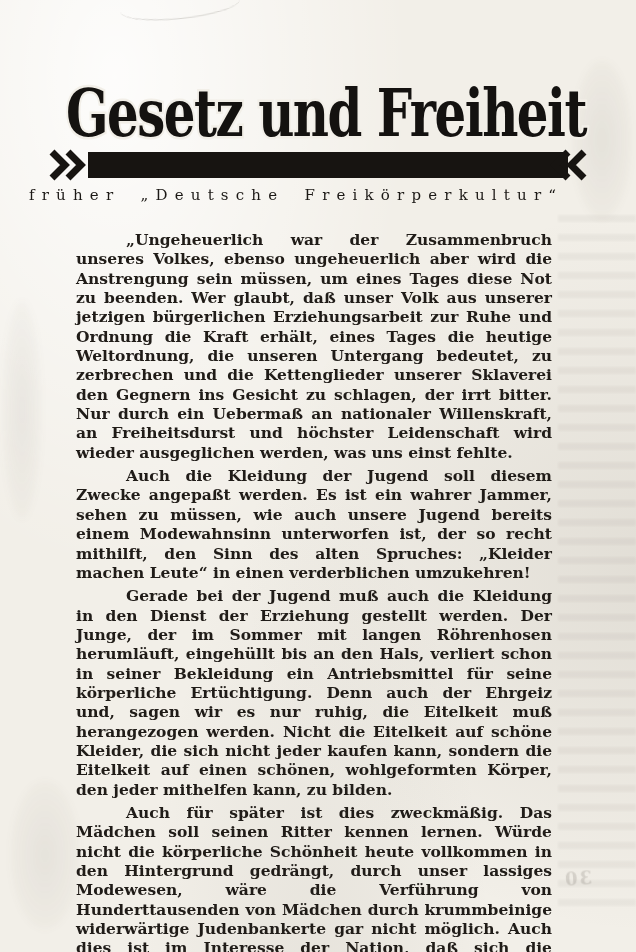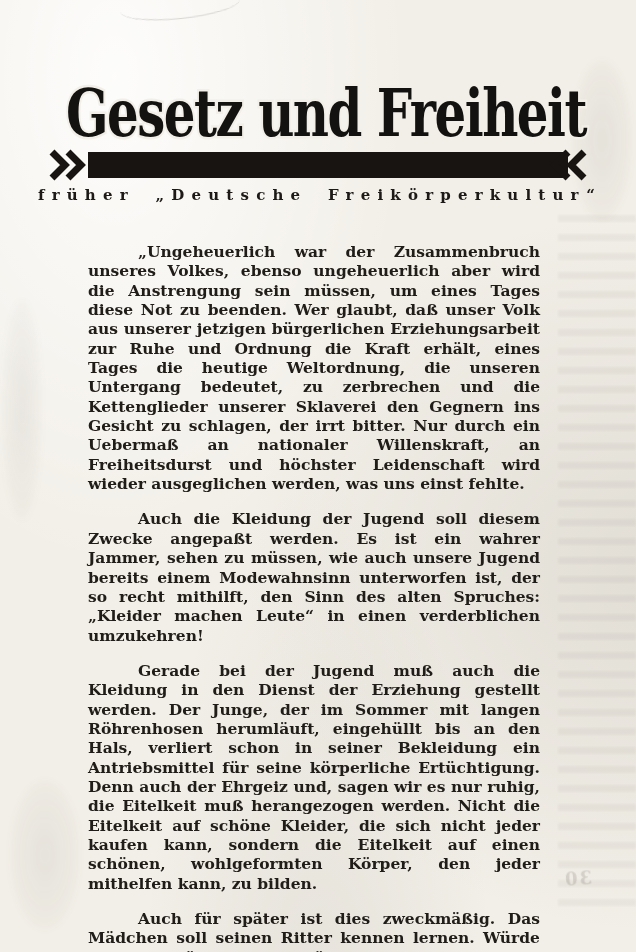--- a/index.html
+++ b/index.html
@@ -72,45 +72,45 @@
     width: 560px;
     height: 150px;
   }
   .masthead-title-text {
     font-family: "DejaVu Serif", serif;
     font-weight: bold;
     letter-spacing: -2px;
   }
   .subtitle {
     position: absolute;
-    left: 38px;
+    left: 29px;
     top: 186px;
     width: 560px;
     text-align: left;
     font-size: 15px;
-    font-weight: bold;
+    font-weight: normal;
     letter-spacing: 0.48em;
     word-spacing: 0.55em;
     white-space: nowrap;
     color: #1c1916;
   }
   
   .body-text {
     position: absolute;
     left: 72px;
     top: 226px;
     width: 484px;
     font-size: 15.5px;
     line-height: 19.35px;
     font-weight: bold;
     text-align: justify;
     color: #201c18;
   }
   .body-text p {
-    margin: 16px;
+    margin: 4px;
     text-indent: 50px;
   }
 </style>
 </head>
 <body>
 
 <div class="page">
 
   <div class="scratch"></div>
   <div class="smudge s1"></div>

